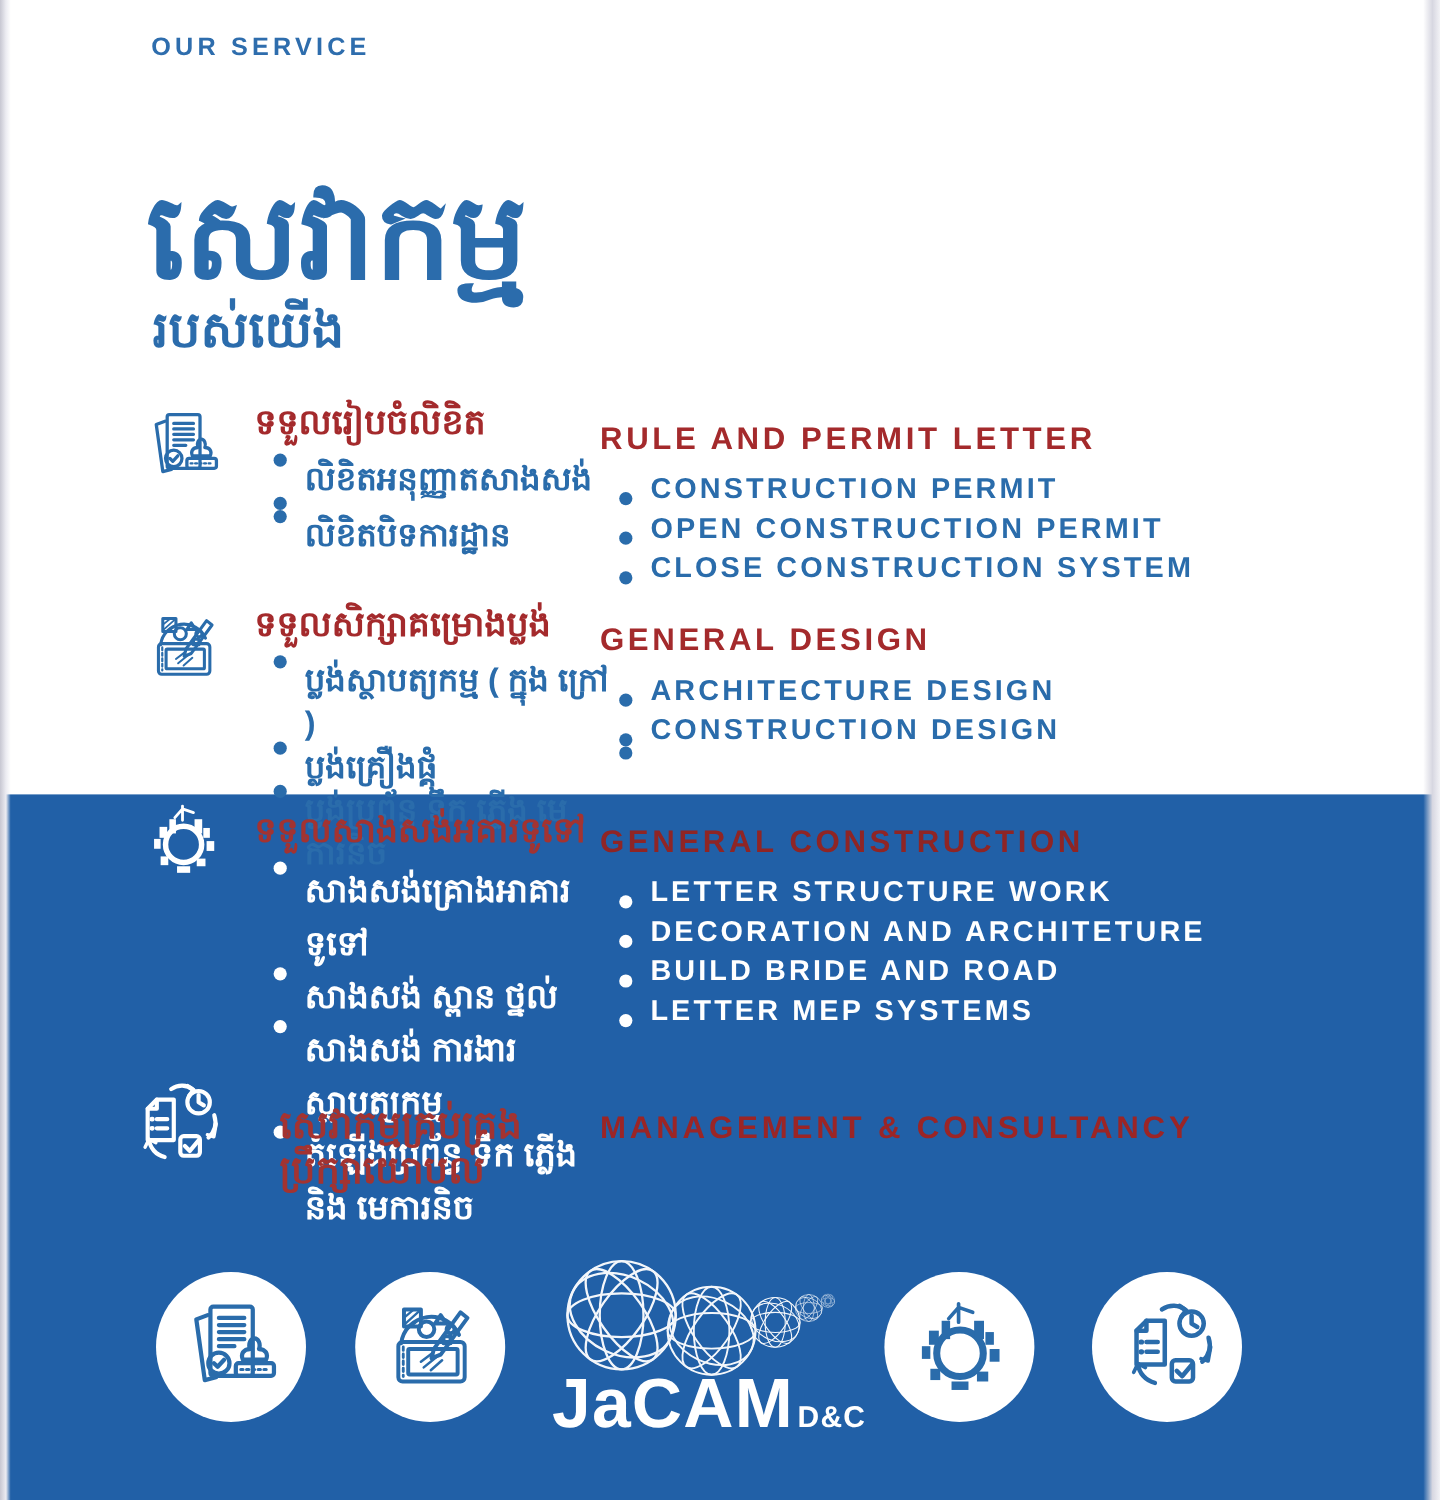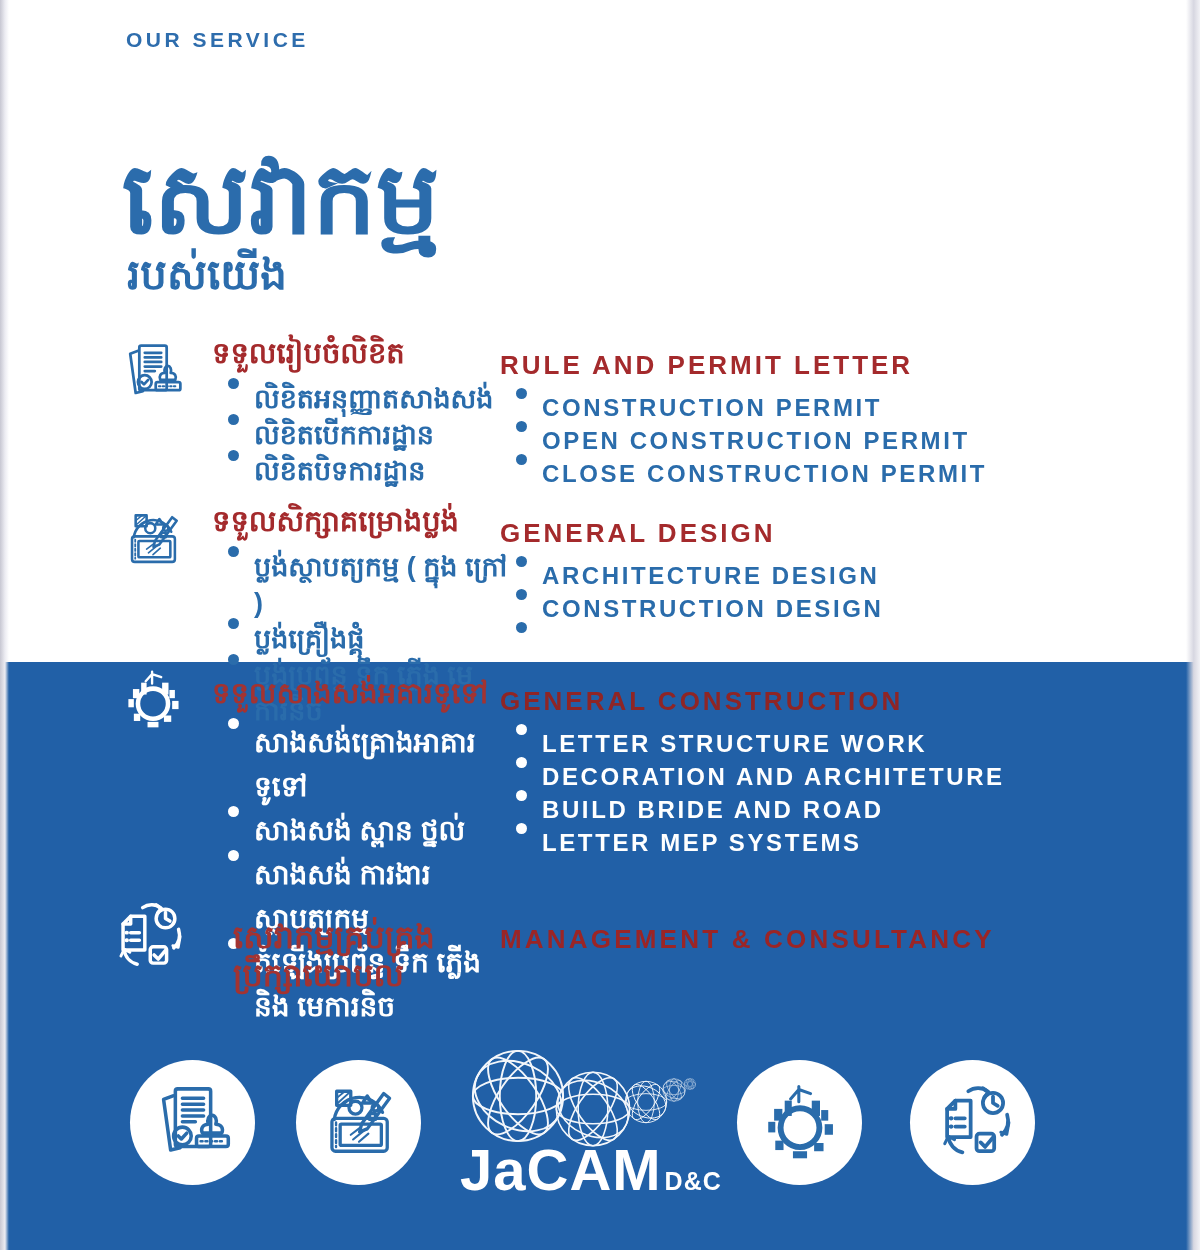--- a/index.html
+++ b/index.html
@@ -25,21 +25,21 @@
   .svc .icon svg{width:100%;height:100%;}
   .kh-col{position:absolute;left:212px;top:0;width:310px;}
   .kh-col h3{margin:0;font-size:29px;font-weight:bold;color:#a42a2c;line-height:1.2;}
   .kh-col ul,.en-col ul{list-style:none;margin:10px 0 0 16px;padding:0;}
   .kh-col li{display:flex;align-items:flex-start;gap:15px;font-size:27px;font-weight:bold;
     color:#2a6cab;line-height:36px;}
   .dot{flex:none;width:11px;height:11px;border-radius:50%;background:currentColor;
     position:relative;top:-3px;}
   .en-col{position:absolute;left:500px;top:14px;width:640px;}
   .en-col h3{margin:0;font-size:26px;font-weight:bold;letter-spacing:3px;color:#a42a2c;}
-  .en-col li{display:flex;align-items:flex-start;gap:15px;font-size:24px;font-weight:bold;
+  .en-col li{display:flex;align-items:flex-end;gap:15px;font-size:24px;font-weight:bold;
     letter-spacing:2.6px;color:#2a6cab;line-height:33px;}
   
   .on-blue .icon{color:#ffffff;}
   .on-blue .kh-col h3{color:#a33331;}
   .on-blue .kh-col li{color:#ffffff;}
   .on-blue .en-col h3{color:#8f2525;}
   .on-blue .en-col li{color:#ffffff;}
   .s3 .kh-col{top:12px;}
   .s3 .kh-col li{line-height:44px;font-size:28px;}
   .s3 .en-col{top:22px;}
@@ -157,42 +157,41 @@
         </svg></span>
     <div class="kh-col">
       <h3>ទទួលរៀបចំលិខិត</h3>
       <ul>
         <li>
             <span class="dot"></span>
             <span>លិខិតអនុញ្ញាតសាងសង់</span>
           </li>
         <li>
             <span class="dot"></span>
-            <span>លិខិតបើកការដ្ឋាន</span>
           </li>
         <li>
             <span class="dot"></span>
             <span>លិខិតបិទការដ្ឋាន</span>
           </li>
       </ul>
     </div>
     <div class="en-col">
       <h3>RULE AND PERMIT LETTER</h3>
       <ul>
         <li>
             <span class="dot"></span>
             <span>CONSTRUCTION PERMIT</span>
           </li>
         <li>
             <span class="dot"></span>
             <span>OPEN CONSTRUCTION PERMIT</span>
           </li>
         <li>
             <span class="dot"></span>
-            <span>CLOSE CONSTRUCTION PERMIT</span>
+            <span>CLOSE CONSTRUCTION SYSTEM</span>
           </li>
       </ul>
     </div>
   </section>
 
   <section class="svc s2">
     <span class="icon"><svg>
           <use href="#sym-tablet"></use>
         </svg></span>
     <div class="kh-col">

